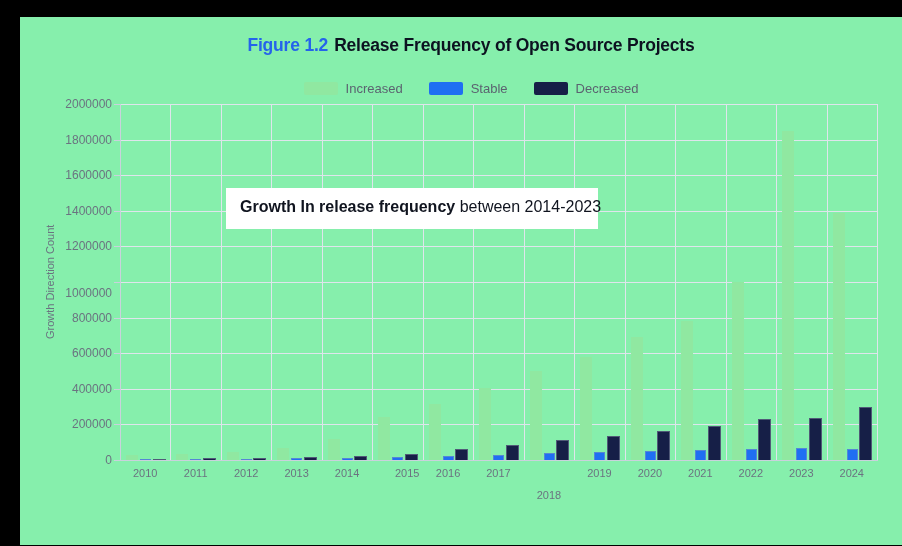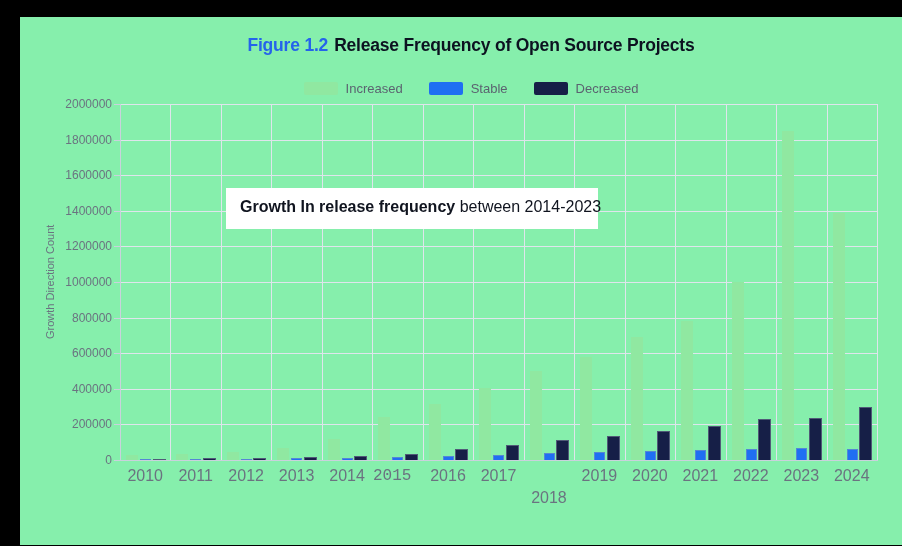--- a/index.html
+++ b/index.html
@@ -27,21 +27,21 @@
   .hgrid{position:absolute;left:0;width:100%;height:1px;background:#dfe5ec;z-index:1;}
   .vgrid{position:absolute;top:0;height:100%;width:1px;background:#dfe5ec;z-index:1;}
   .bar{position:absolute;bottom:0;z-index:2;}
   .bar.outlined{box-sizing:border-box;border:1px solid rgba(150,162,178,0.45);border-bottom:none;}
   .annotation{position:absolute;left:105px;top:84px;width:372px;z-index:10;
     background:#ffffff;padding:8px 14px 13px 14px;box-sizing:border-box;}
   .ann-headline{font-size:40px;font-weight:800;color:#2166f0;letter-spacing:-1.5px;line-height:1.08;}
   .ann-line{font-size:16px;color:#10141f;margin-top:2px;white-space:nowrap;}
   .ann-bold{font-weight:700;}
   .xlabels{position:absolute;left:100px;top:450px;width:757px;height:16px;}
-  .xlabel{position:absolute;text-align:center;font-size:16px;color:#6b7380;top:0;}
+  .xlabel{position:absolute;text-align:center;font-size:11px;color:#6b7380;top:0;}
   .caption{position:absolute;top:482px;left:0;width:100%;text-align:center;
     font-size:13.5px;color:#3f4856;}
 </style>
 </head>
 <body>
 
 <div class="canvas">
 
   <div class="title">
     <span class="fig">Figure 1.2</span><span>Release Frequency of Open Source Projects</span>
@@ -63,21 +63,21 @@
   </div>
 
   <div class="ylabel">Growth Direction Count</div>
 
   <div class="yticks">
       <div class="ytick" style="top: -7px;">2000000</div>
       <div class="ytick" style="top: 28.6px;">1800000</div>
       <div class="ytick" style="top: 64.2px;">1600000</div>
       <div class="ytick" style="top: 99.8px;">1400000</div>
       <div class="ytick" style="top: 135.4px;">1200000</div>
-      <div class="ytick" style="top: 171px; margin-left: 44px;">1000000</div>
+      <div class="ytick" style="top: 182px; margin-left: 44px;">1000000</div>
       <div class="ytick" style="top: 206.6px;">800000</div>
       <div class="ytick" style="top: 242.2px;">600000</div>
       <div class="ytick" style="top: 277.8px;">400000</div>
       <div class="ytick" style="top: 313.4px;">200000</div>
       <div class="ytick" style="top: 349px;">0</div>
     </div>
 
   <div class="plot">
     <div class="annotation">
       <div class="ann-line">
@@ -155,21 +155,21 @@
       <div class="bar outlined" style="left: 687.567px; width: 13px; height: 42.364px; background: rgb(22, 31, 71);"></div>
       <div class="bar outlined" style="left: 738.033px; width: 13px; height: 53.4px; background: rgb(22, 31, 71);"></div>
     </div>
 
   <div class="xlabels">
       <div class="xlabel" style="left: 0px; width: 50.4667px;">2010</div>
       <div class="xlabel" style="left: 50.4667px; width: 50.4667px;">2011</div>
       <div class="xlabel" style="left: 100.933px; width: 50.4667px;">2012</div>
       <div class="xlabel" style="left: 151.4px; width: 50.4667px;">2013</div>
       <div class="xlabel" style="left: 201.867px; width: 50.4667px;">2014</div>
-      <div class="xlabel" style="left: 247px; width: 50.4667px; font-family: Liberation Mono, monospace;">2015</div>
+      <div class="xlabel" style="left: 262px; width: 50.4667px;">2015</div>
       <div class="xlabel" style="left: 302.8px; width: 50.4667px;">2016</div>
       <div class="xlabel" style="left: 353.267px; width: 50.4667px;">2017</div>
       <div class="xlabel" style="left: 403.733px; width: 50.4667px; margin-top: 22px;">2018</div>
       <div class="xlabel" style="left: 454.2px; width: 50.4667px;">2019</div>
       <div class="xlabel" style="left: 504.667px; width: 50.4667px;">2020</div>
       <div class="xlabel" style="left: 555.133px; width: 50.4667px;">2021</div>
       <div class="xlabel" style="left: 605.6px; width: 50.4667px;">2022</div>
       <div class="xlabel" style="left: 656.067px; width: 50.4667px;">2023</div>
       <div class="xlabel" style="left: 706.533px; width: 50.4667px;">2024</div>
     </div>

